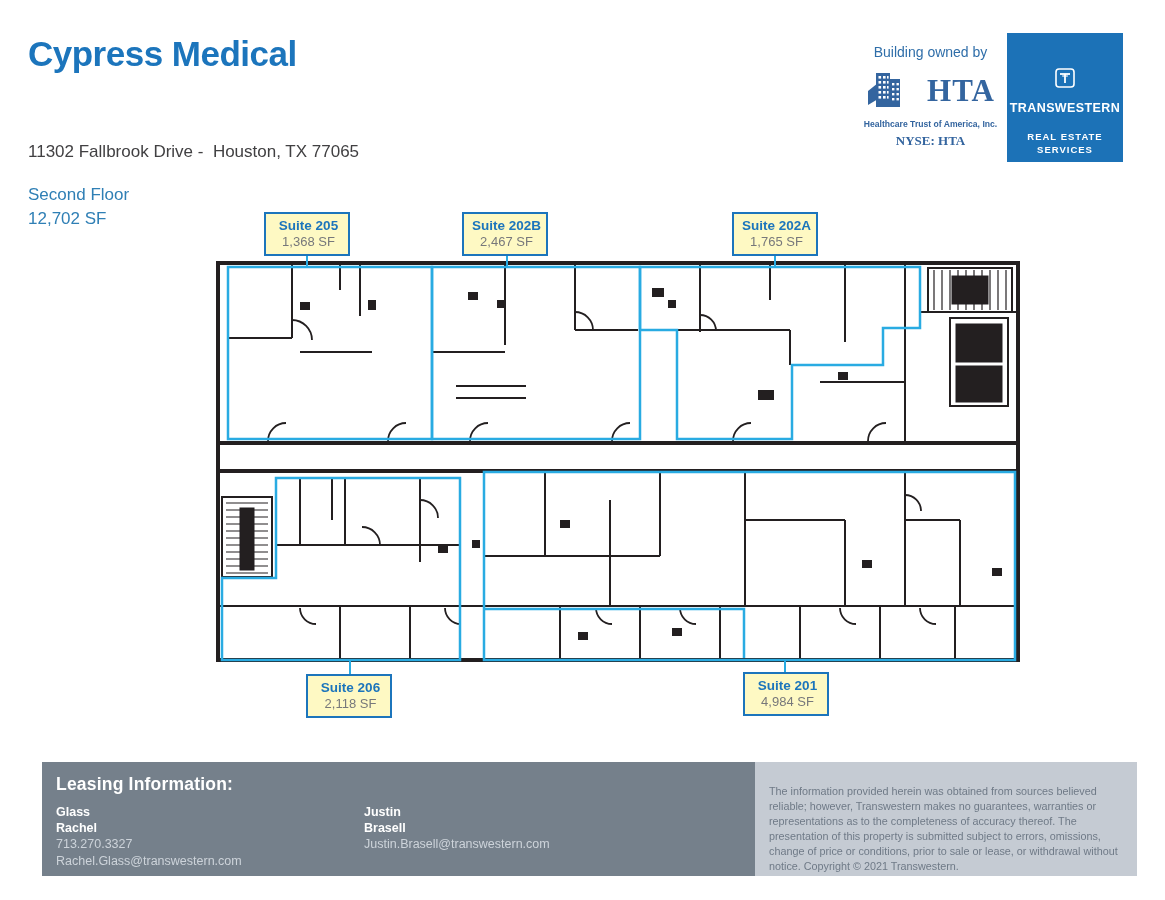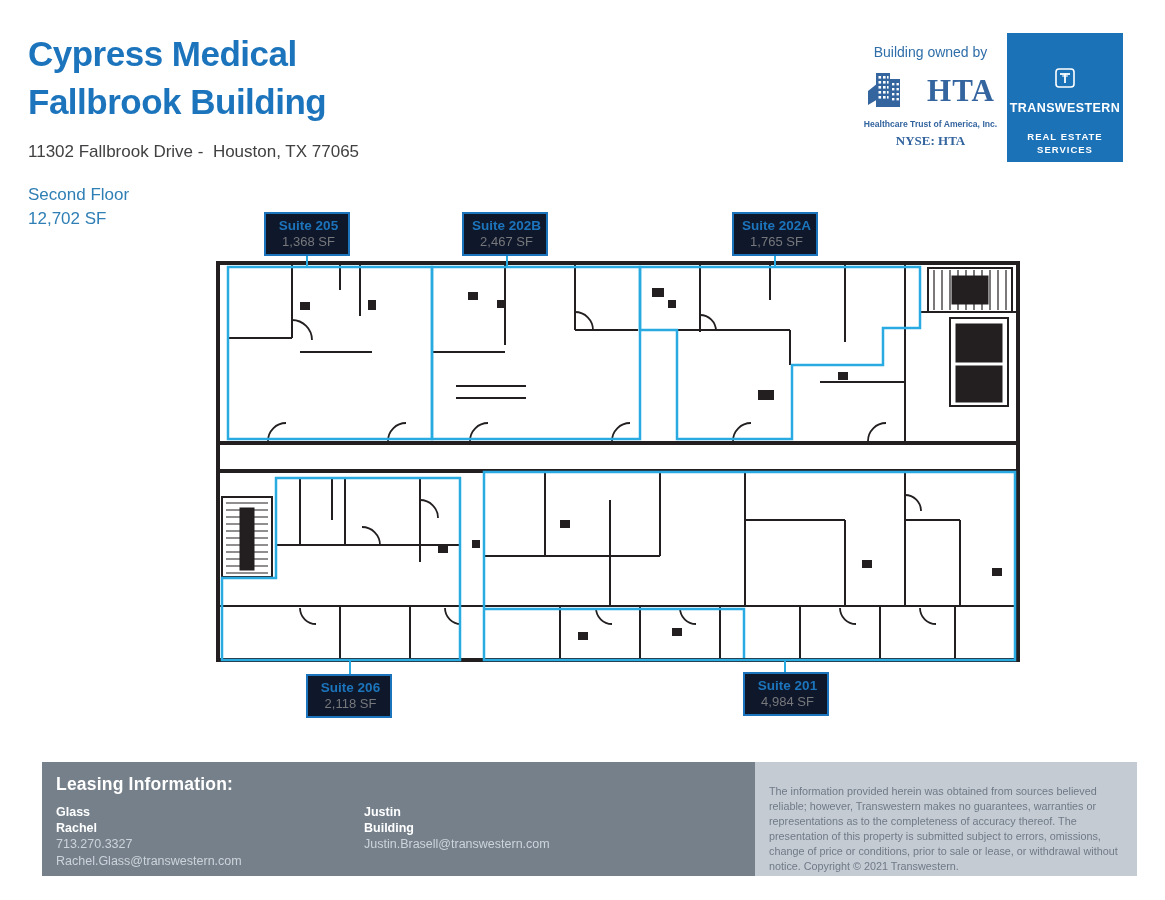--- a/index.html
+++ b/index.html
@@ -23,21 +23,21 @@
   
   .tw-box { position:absolute; left:1007px; top:33px; width:116px; height:129px; background:#1C72B7; color:#ffffff; text-align:center; }
   .tw-icon { margin-top:35px; }
   .tw-name { font-size:12.5px; font-weight:bold; letter-spacing:0.4px; margin-top:9px; }
   .tw-sub { font-size:9.5px; font-weight:bold; letter-spacing:1px; margin-top:15px; line-height:13px; }
 
   
   .plan-svg { position:absolute; left:0; top:0; }
 
   
-  .suite-label { position:absolute; background:#0f172a; border:2px solid #1C75BC; text-align:center; padding:3px 3px 4px 6px; min-width:86px; z-index:3; }
+  .suite-label { position:absolute; background:#fef9c3; border:2px solid #1C75BC; text-align:center; padding:3px 3px 4px 6px; min-width:86px; z-index:3; }
   .suite-name { color:#1C75BC; font-size:13.5px; font-weight:bold; line-height:17px; }
   .suite-sf { color:#77787B; font-size:13px; line-height:16px; }
 
   
   .footer-bar { position:absolute; left:30px; top:762px; width:1107px; height:114px; display:flex; }
   .leasing { flex:0 0 713px; background:#75808B; color:#ffffff; padding:12px 14px;margin-left:12px; }
   .leasing-heading { font-size:17.5px; font-weight:bold; letter-spacing:0.2px; }
   .contacts { display:flex; margin-top:9px; }
   .contact { width:308px; }
   .contact-name { font-size:12.5px; font-weight:bold; line-height:16px; }
@@ -45,21 +45,20 @@
   .disclaimer-panel { flex:1; background:#C5CBD3; padding:22px 16px 0 14px; }
   .disclaimer-text { color:#6F7A87; font-size:10.8px; line-height:15px; }
 </style>
 </head>
 <body>
 
 <div class="page">
 
   <h1 class="title">
     <span>Cypress Medical</span><br>
-    <span>Fallbrook Building</span>
   </h1>
   <div class="address">11302 Fallbrook Drive -  Houston, TX 77065</div>
   <div class="floor-info">
     <span>Second Floor</span><br>
     <span>12,702 SF</span>
   </div>
 
   <div class="hta-block">
     <div class="owned-by">Building owned by</div>
     <div class="hta-logo-row">
@@ -298,21 +297,21 @@
       <div class="leasing-heading">Leasing Information:</div>
       <div class="contacts">
         <div class="contact">
           <div class="contact-name">Glass</div>
           <div class="contact-name">Rachel</div>
           <div class="contact-line">713.270.3327</div>
           <div class="contact-line">Rachel.Glass@transwestern.com</div>
         </div>
         <div class="contact">
           <div class="contact-name">Justin</div>
-          <div class="contact-name">Building</div>
+          <div class="contact-name">Brasell</div>
           <div class="contact-line">Justin.Brasell@transwestern.com</div>
         </div>
       </div>
     </div>
     <div class="disclaimer-panel">
       <div class="disclaimer-text">The information provided herein was obtained from sources believed reliable; however, Transwestern makes no guarantees, warranties or representations as to the completeness of accuracy thereof. The presentation of this property is submitted subject to errors, omissions, change of price or conditions, prior to sale or lease, or withdrawal without notice. Copyright © 2021 Transwestern.</div>
     </div>
   </div>
 
 </div>

